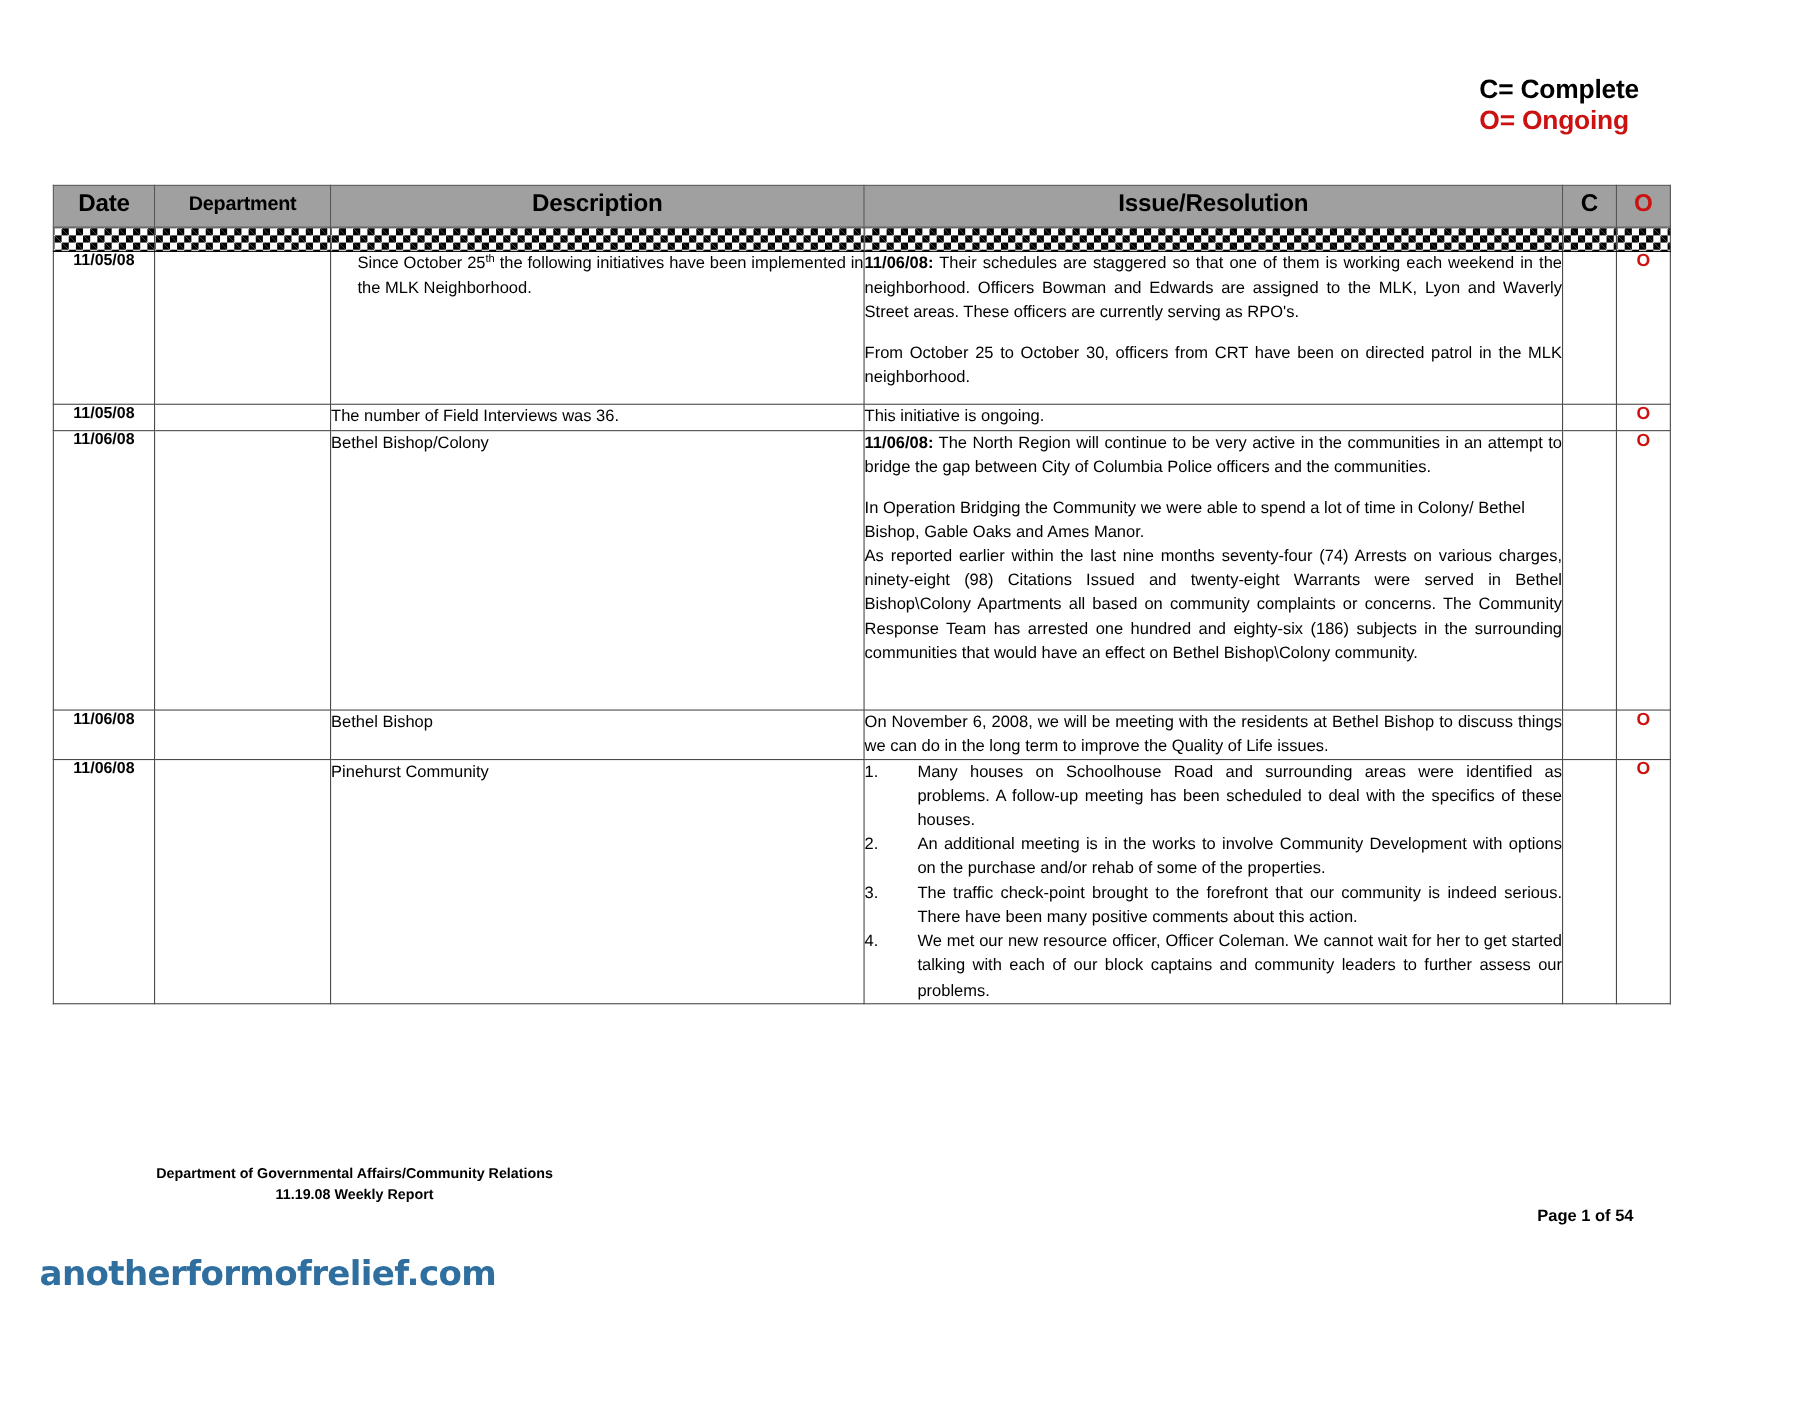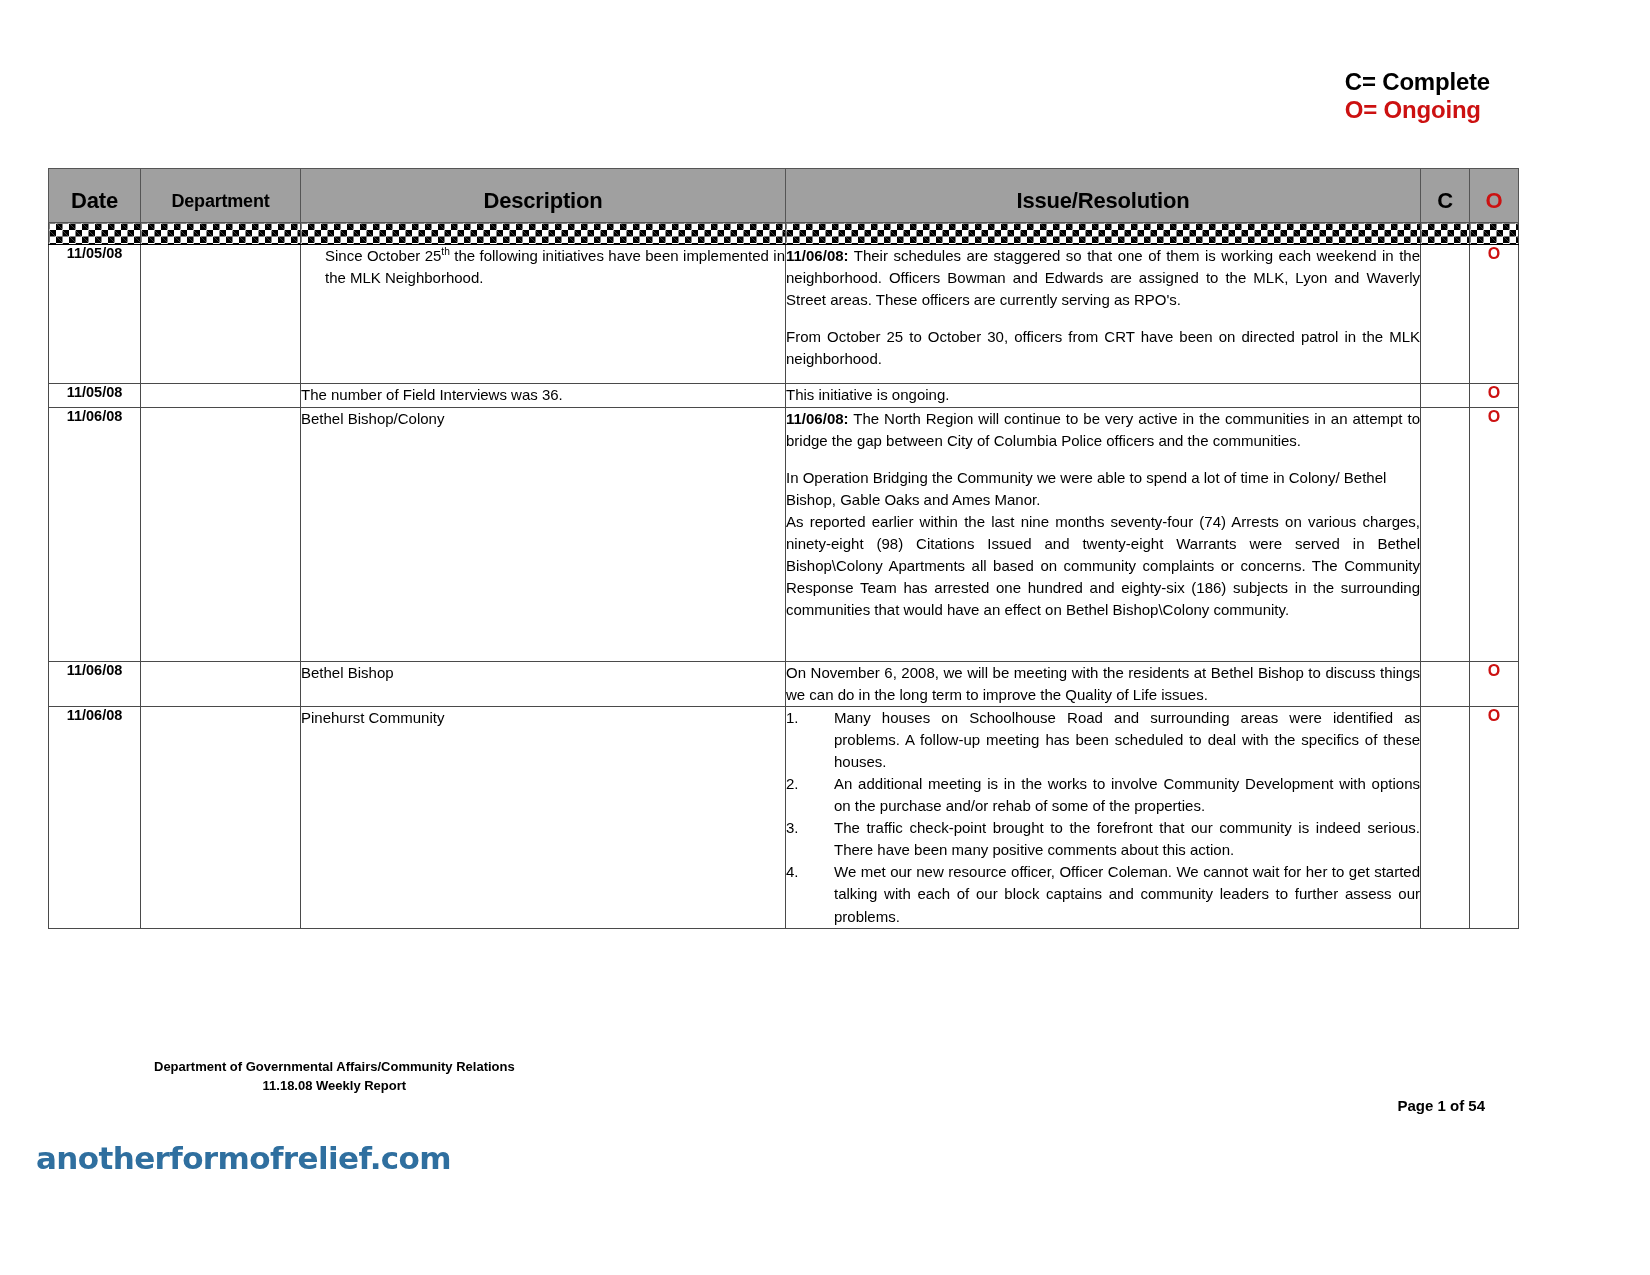--- a/index.html
+++ b/index.html
@@ -82,21 +82,21 @@
 
   
   tr.head-row th {
     background: #a0a0a0;
     border: 1px solid #555;
     text-align: center;
     font-size: 22px;
     font-weight: bold;
     height: 33px;
     line-height: 30px;
-    padding: 17px 2px 3px 2px;
+    padding: 1px 2px 3px 2px;
     color: #000;
     letter-spacing: -0.2px;
   }
   tr.head-row th.small-head {
     font-size: 18px;
   }
   tr.head-row th.o-head { color: #cc1111; }
 
   
   tr.hatch-row td {
@@ -186,21 +186,21 @@
     position: absolute;
     left: 0;
     top: 0;
     width: 26px;
     text-align: left;
   }
 
   
   .footer-block {
     position: absolute;
-    left: 154px;
+    left: 142px;
     top: 1058px;
     font-size: 13px;
     font-weight: bold;
     line-height: 1.45;
     color: #000;
     text-align: center;
   }
   .footer-line2 { text-align: center; }
 
   .page-num {
@@ -323,20 +323,20 @@
           </ol>
         </td>
         <td class="cell-c"></td>
         <td class="cell-o">O</td>
       </tr>
     </tbody>
   </table>
 
   <div class="footer-block">
     <div>Department of Governmental Affairs/Community Relations</div>
-    <div class="footer-line2">11.18.08 Weekly Report</div>
+    <div class="footer-line2">11.19.08 Weekly Report</div>
   </div>
 
   <div class="page-num">Page 1 of 54</div>
 
   <div class="watermark">anotherformofrelief.com</div>
 
 </div>
 
 </body></html>

